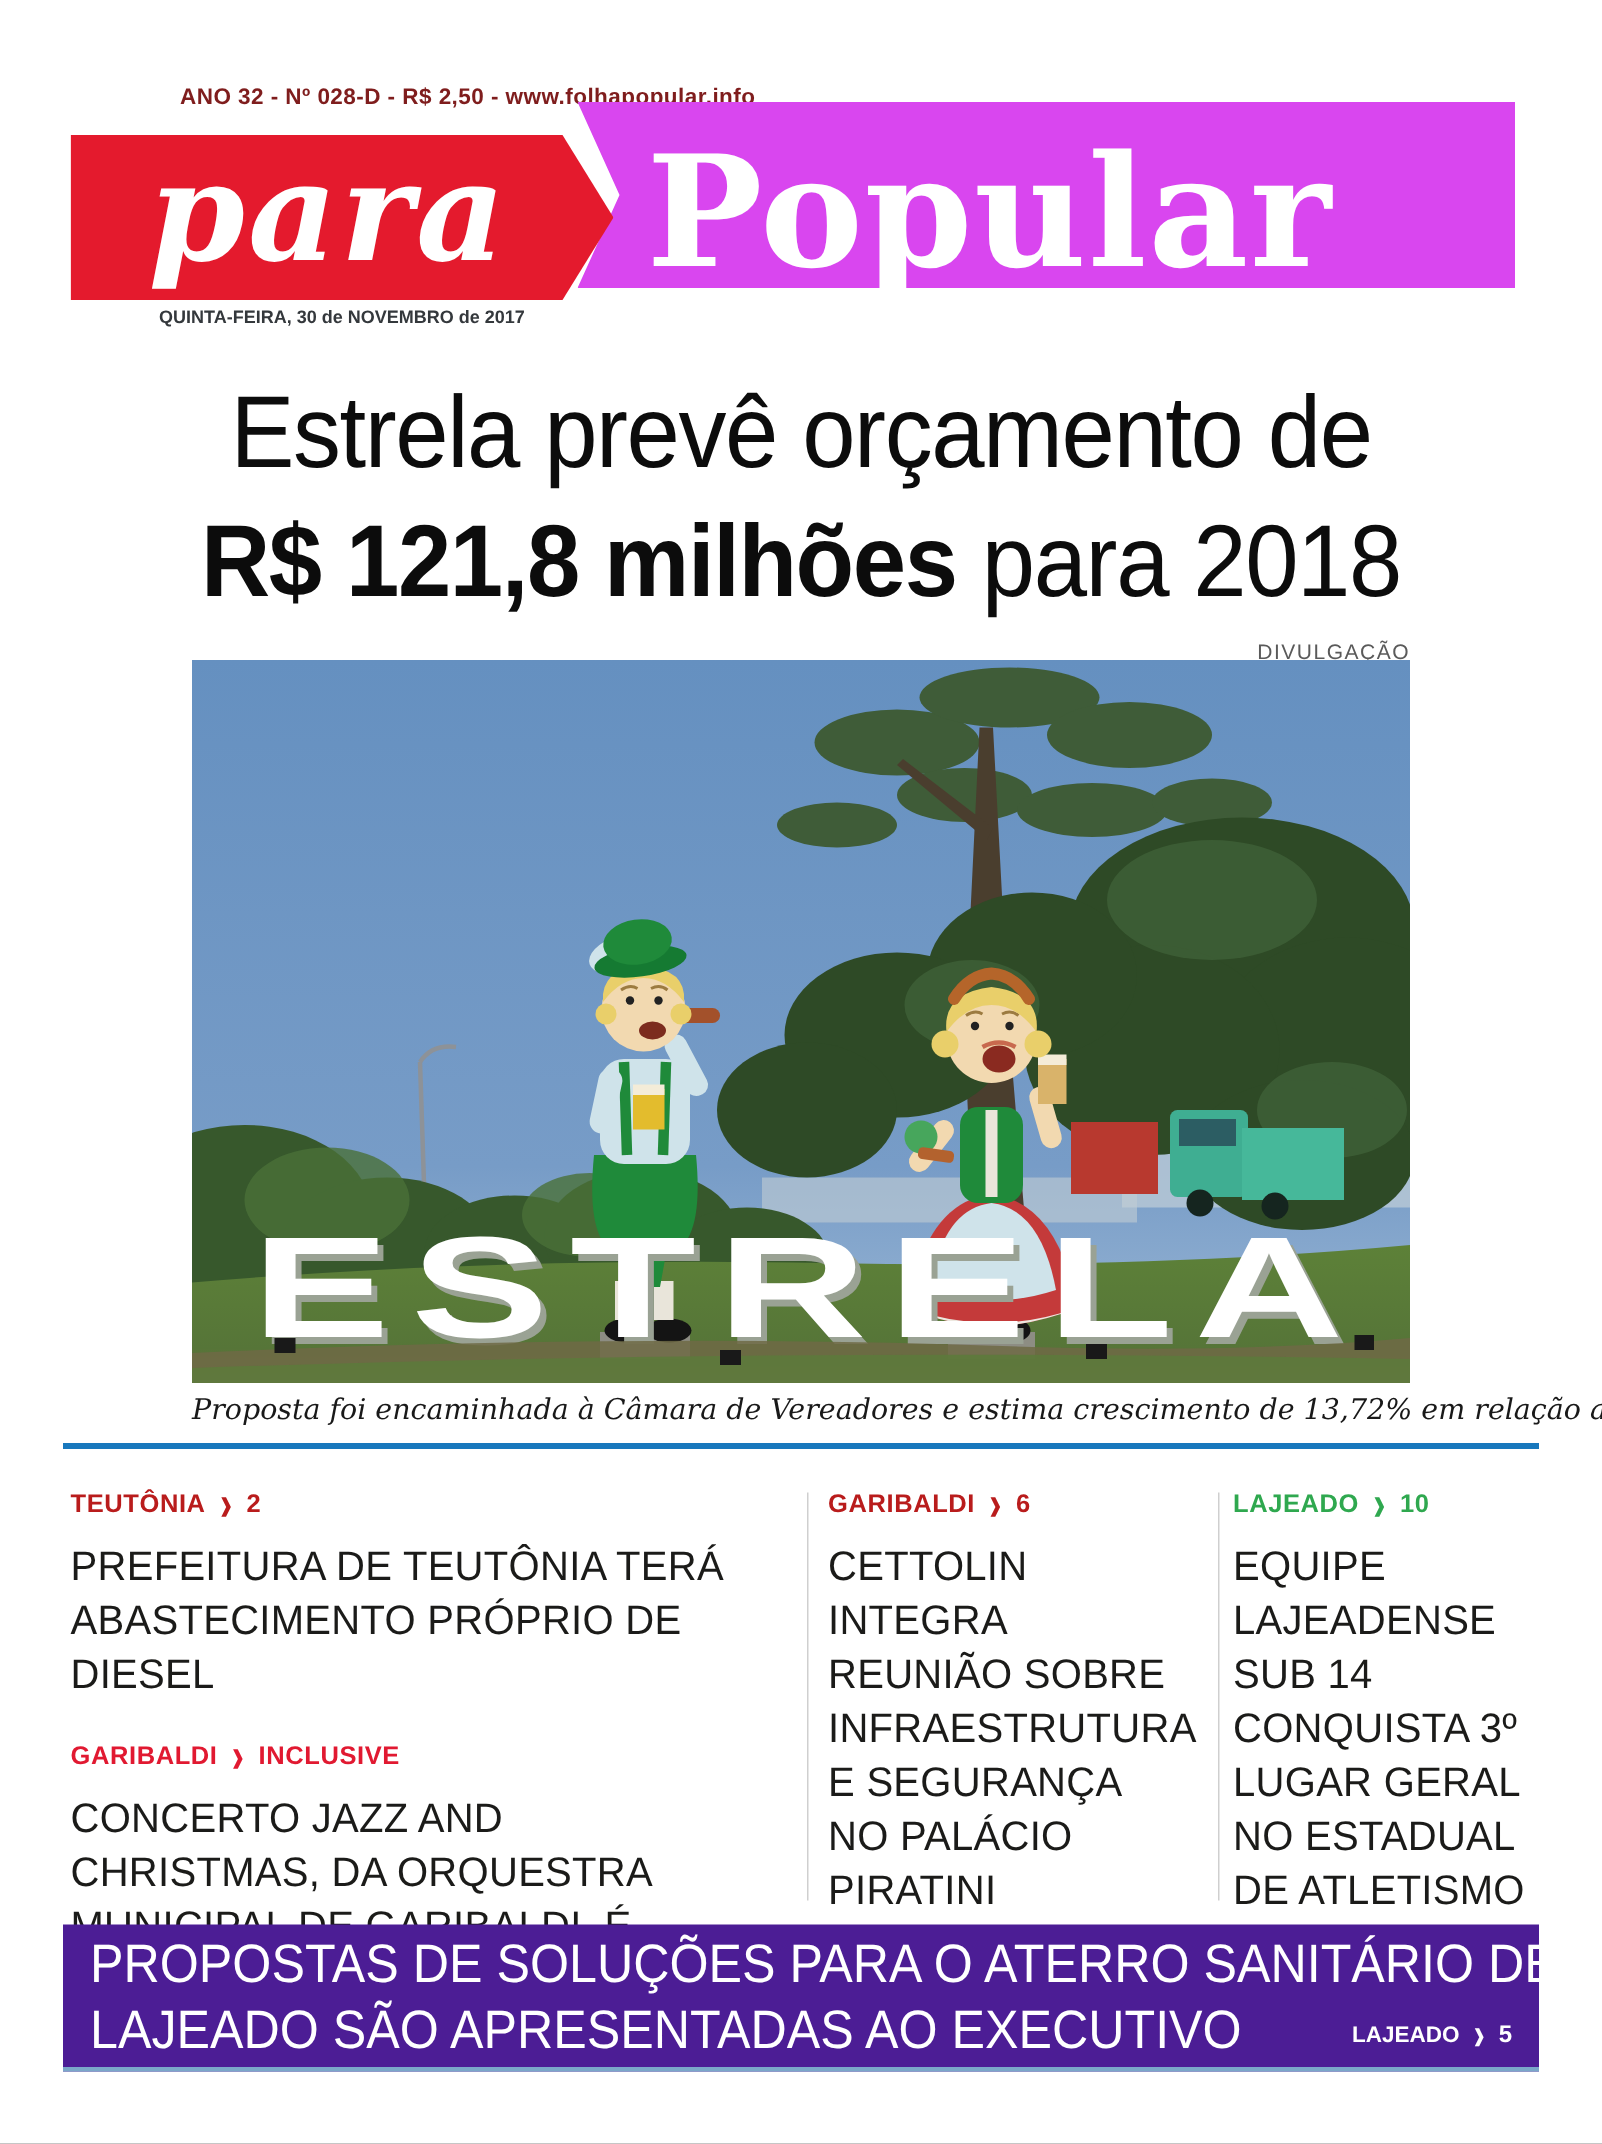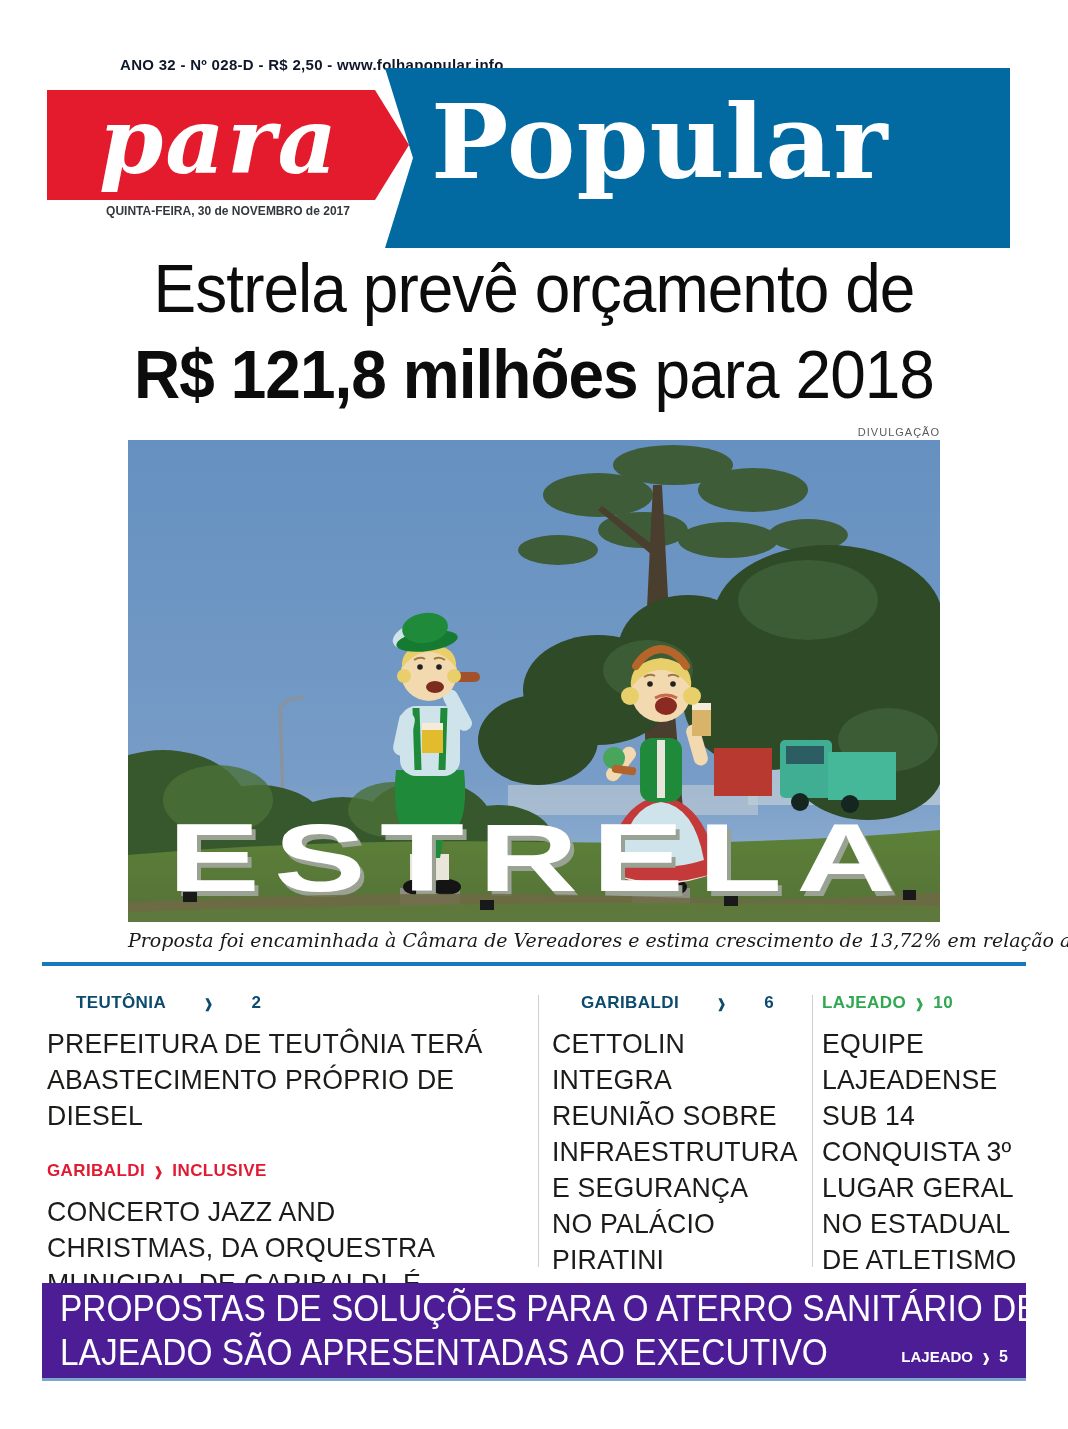--- a/index.html
+++ b/index.html
@@ -1,50 +1,50 @@
 <!DOCTYPE html>
 <html><head>
 <meta charset="utf-8">
 <style>
   html,body{margin:0;padding:0;background:#9a9a9a;}
   .page{position:relative;width:1068px;height:1429px;background:#ffffff;overflow:hidden;
         font-family:"Liberation Sans",sans-serif;margin:0 auto;}
   
-  .meta-line{position:absolute;left:120px;top:56px;font-size:15px;font-weight:bold;color:#0f172a;letter-spacing:.3px;}
-  .logo-blue{position:absolute;left:385px;top:68px;width:625px;height:180px;background:#0369a1;
+  .meta-line{position:absolute;left:120px;top:56px;font-size:15px;font-weight:bold;color:#7f1d1d;letter-spacing:.3px;}
+  .logo-blue{position:absolute;left:385px;top:68px;width:625px;height:124px;background:#d946ef;
              clip-path:polygon(0 0,100% 0,100% 100%,0 100%,28px 50%);}
   .logo-blue .word{position:absolute;left:46px;top:2px;font-family:"DejaVu Serif",serif;font-weight:bold;
              font-size:103px;line-height:144px;color:#ffffff;letter-spacing:1px;}
   .logo-red{position:absolute;left:47px;top:90px;width:362px;height:110px;background:#e41a2d;
              clip-path:polygon(0 0,calc(100% - 34px) 0,100% 50%,calc(100% - 34px) 100%,0 100%);}
   .logo-red .word{position:absolute;left:52px;top:-14px;font-family:"DejaVu Serif",serif;font-weight:bold;font-style:italic;
              font-size:92px;line-height:130px;color:#ffffff;letter-spacing:2px;}
   .date-line{position:absolute;left:47px;top:204px;width:362px;text-align:center;font-size:12px;font-weight:bold;color:#34383c;}
   
   .headline{position:absolute;left:0;top:246px;width:1068px;text-align:center;color:#0c0c0c;
             font-size:68px;line-height:1.26;letter-spacing:-1px;transform:scaleX(.94);transform-origin:center;}
   .headline b{font-weight:bold;}
   
-  .credit{position:absolute;left:128px;top:426px;width:812px;text-align:right;font-size:11px;color:#5a5a5a;letter-spacing:1px;}
+  .credit{position:absolute;left:128px;top:426px;width:812px;text-align:right;font-size:14px;color:#5a5a5a;letter-spacing:1px;}
   .photo{position:absolute;left:128px;top:440px;width:812px;height:390px;background:#6e96c4;}
   .photo svg{display:block;}
   
   .caption{position:absolute;left:128px;top:929px;width:818px;display:flex;align-items:baseline;gap:9px;}
   .caption .cap-text{font-family:"DejaVu Serif",serif;font-style:italic;font-size:19px;color:#191919;white-space:nowrap;}
   .rule-blue{position:absolute;left:42px;top:962px;width:984px;height:4px;background:#1878bd;}
   
   .col{position:absolute;top:993px;}
   .col-left{left:47px;width:462px;}
   .col-mid{left:552px;width:248px;}
   .col-right{left:822px;width:206px;}
   .sec-row{display:flex;align-items:baseline;gap:8px;letter-spacing:.4px;}
   .sec-name{font-size:17px;font-weight:bold;}
   .sec-arrow{font-size:13px;}
   .sec-page{font-size:17px;font-weight:bold;}
-  .blue{color:#0c4a6e;margin-left:29px;} .red{color:#e11931;} .green{color:#2fa84f;}
+  .blue{color:#b91c1c;} .red{color:#e11931;} .green{color:#2fa84f;}
   .teaser-title{margin-top:13px;font-size:27.5px;line-height:1.31;color:#1b1b19;letter-spacing:.2px;
                 transform:scaleX(.97);transform-origin:left;}
   .second{margin-top:27px;}
   .v-div{position:absolute;top:995px;height:272px;width:1px;background:#cfcfcf;}
   .v-div1{left:538px;} .v-div2{left:812px;}
   
   .banner{position:absolute;left:42px;top:1283px;width:984px;height:95px;background:#4c1d95;border-bottom:3px solid #7ba7c9;}
   .banner .bl{position:absolute;left:18px;top:4px;color:#ffffff;font-size:36px;line-height:1.23;
               transform:scaleX(.93);transform-origin:left;white-space:nowrap;}
   .banner-ref{position:absolute;right:18px;bottom:12px;display:flex;align-items:baseline;gap:8px;color:#ffffff;}

